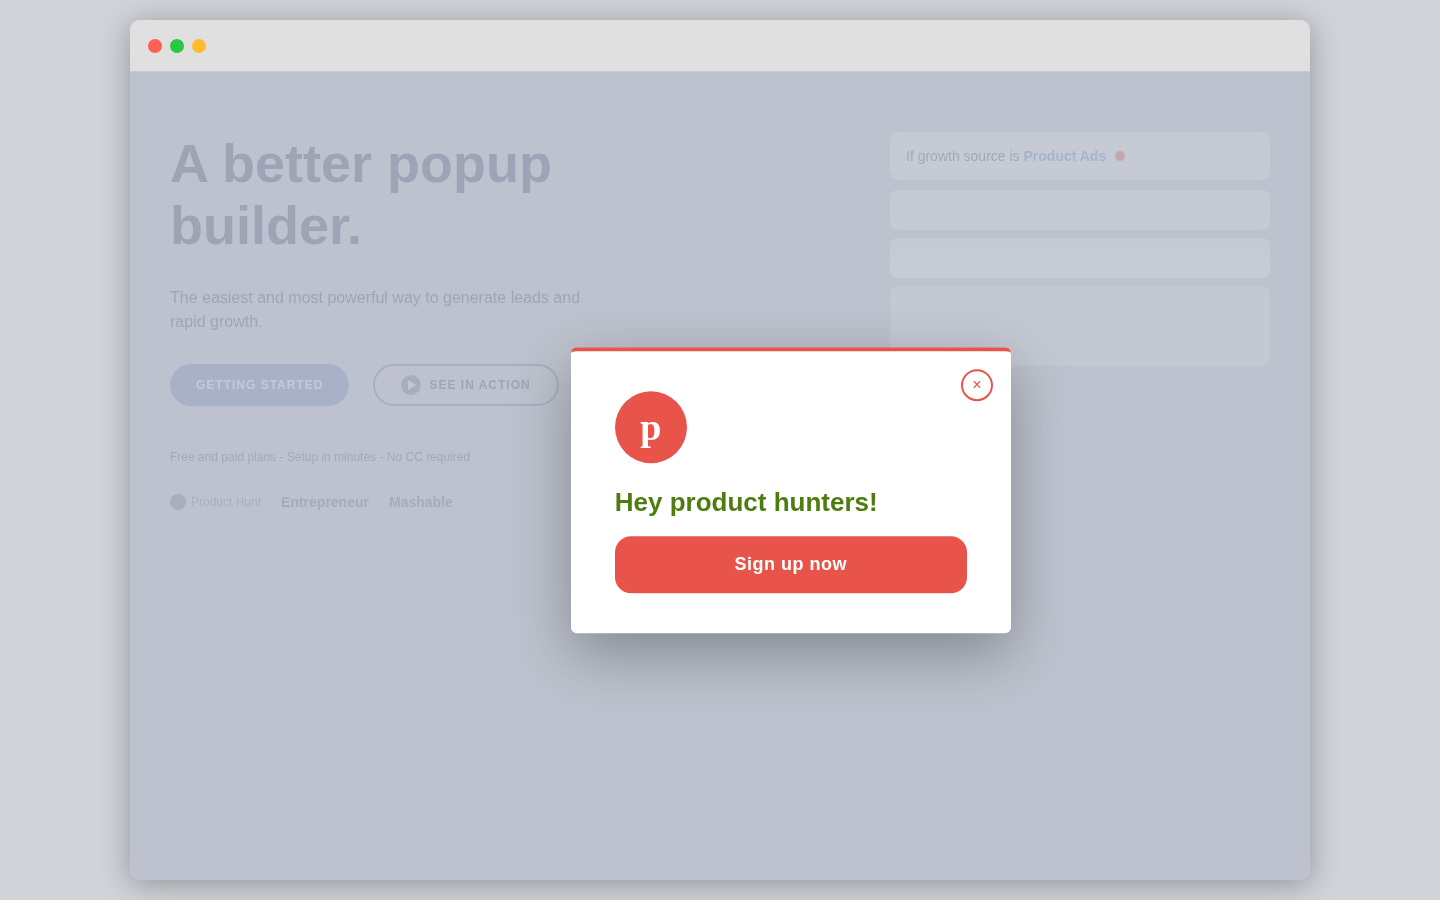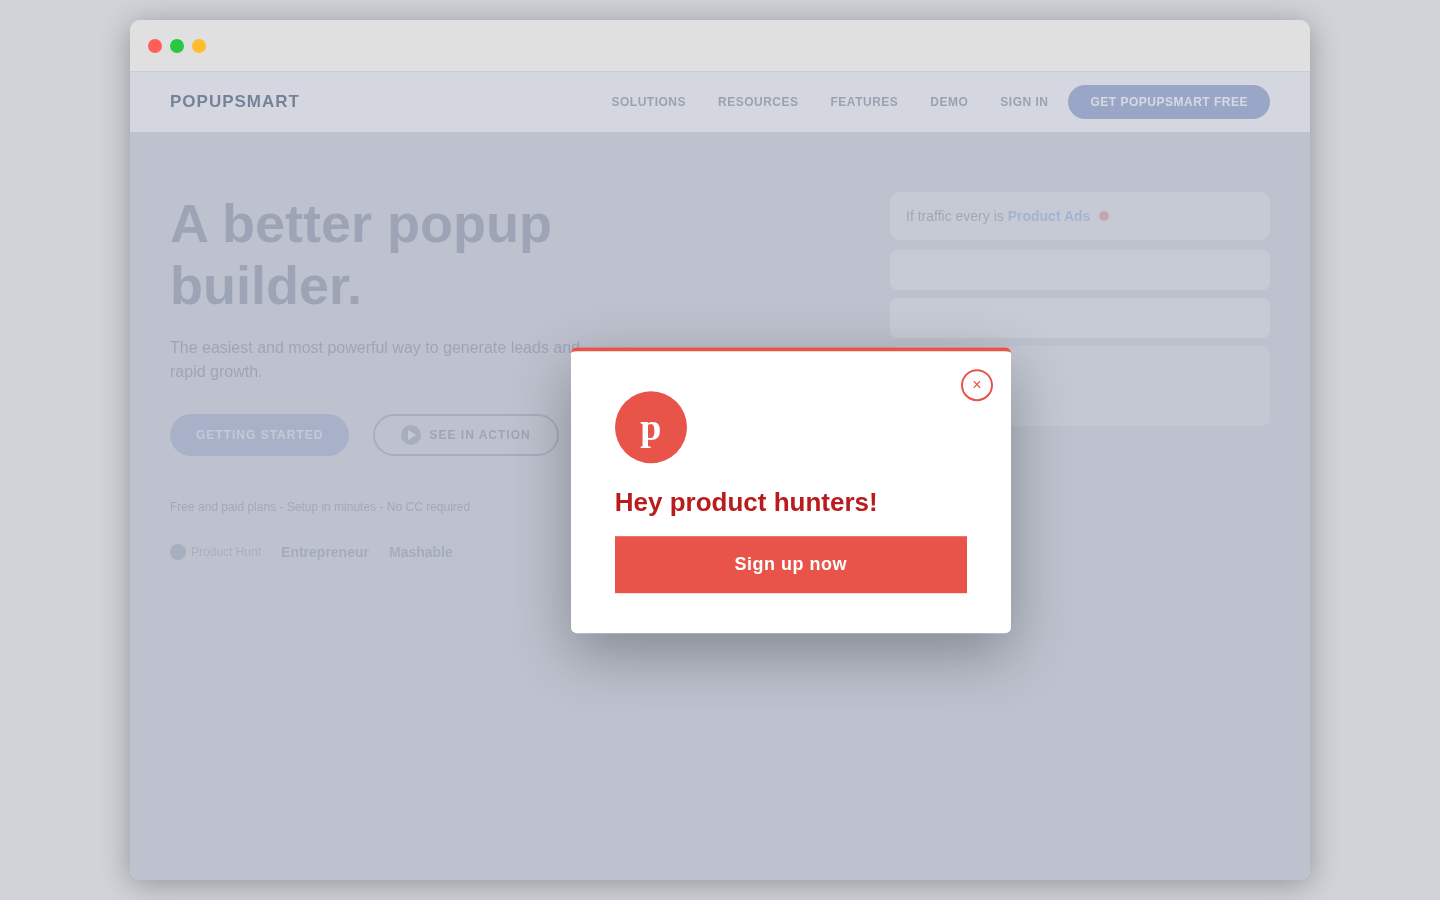--- a/index.html
+++ b/index.html
@@ -104,21 +104,21 @@
     .hero {
       padding: 60px 40px 0 40px;
       position: relative;
     }
     .hero-title {
       font-size: 54px;
       font-weight: 800;
       color: rgba(44, 60, 96, 0.45);
       line-height: 1.15;
       max-width: 480px;
-      margin-bottom: 20px;
+      margin-bottom: 30px;
     }
     .hero-subtitle {
       font-size: 16px;
       color: rgba(44, 60, 96, 0.45);
       max-width: 420px;
       margin-bottom: 30px;
       line-height: 1.5;
     }
     .hero-buttons {
       display: flex;
@@ -277,69 +277,58 @@
     }
     .popup-logo-letter {
       font-size: 38px;
       font-weight: 900;
       color: white;
       font-family: Georgia, serif;
     }
     .popup-heading {
       font-size: 26px;
       font-weight: 800;
-      color: #b91c1c;
+      color: #4d7c0f;
       margin-bottom: 18px;
       line-height: 1.2;
     }
     .popup-body {
       font-size: 16px;
       font-weight: 700;
       color: #333;
       line-height: 1.55;
       margin-bottom: 30px;
     }
     .popup-cta {
       width: 100%;
       background: #e8534a;
       color: white;
       border: none;
       padding: 18px;
-      border-radius: 0;
+      border-radius: 16px;
       font-size: 18px;
       font-weight: 700;
       cursor: pointer;
       letter-spacing: 0.5px;
     }
   </style>
 </head>
 <body>
 
 <div class="browser-chrome">
   <div class="browser-titlebar">
     <div class="browser-buttons">
       <div class="browser-btn btn-close"></div>
       <div class="browser-btn btn-min"></div>
       <div class="browser-btn btn-max"></div>
     </div>
   </div>
 
   <div class="website">
 
-    <nav class="navbar">
-      <div class="nav-logo">POPUPSMART</div>
-      <div class="nav-links">
-        <span class="nav-link">SOLUTIONS</span>
-        <span class="nav-link">RESOURCES</span>
-        <span class="nav-link">FEATURES</span>
-        <span class="nav-link">DEMO</span>
-      </div>
-      <span class="nav-signin">SIGN IN</span>
-      <button class="nav-cta">GET POPUPSMART FREE</button>
-    </nav>
 
     <div class="hero">
       <h1 class="hero-title">A better popup builder.</h1>
       <p class="hero-subtitle">The easiest and most powerful way to generate leads and rapid growth.</p>
       <div class="hero-buttons">
         <button class="btn-primary">GETTING STARTED</button>
         <button class="btn-secondary">
           <div class="play-icon">
             <div class="play-triangle"></div>
           </div>
@@ -351,21 +340,21 @@
         <span class="logo-item-small">
           <span style="width:16px;height:16px;border-radius:50%;background:rgba(44,60,96,0.3);display:inline-block;"></span>
           <span>Product Hunt</span>
         </span>
         <span class="logo-item">Entrepreneur</span>
         <span class="logo-item">Mashable</span>
       </div>
 
       <div class="hero-right">
         <div class="traffic-card">
-          <span>If traffic every is</span>
+          <span>If growth source is</span>
           <span class="traffic-highlight">Product Ads</span>
           <div style="width:10px;height:10px;border-radius:50%;background:#e8534a;display:inline-block;margin-left:5px;"></div>
         </div>
         <div class="condition-bar"></div>
         <div class="condition-bar"></div>
         <div style="background:rgba(255,255,255,0.5);border-radius:8px;height:80px;margin-top:8px;"></div>
       </div>
     </div>
 
     <div class="overlay"></div>

